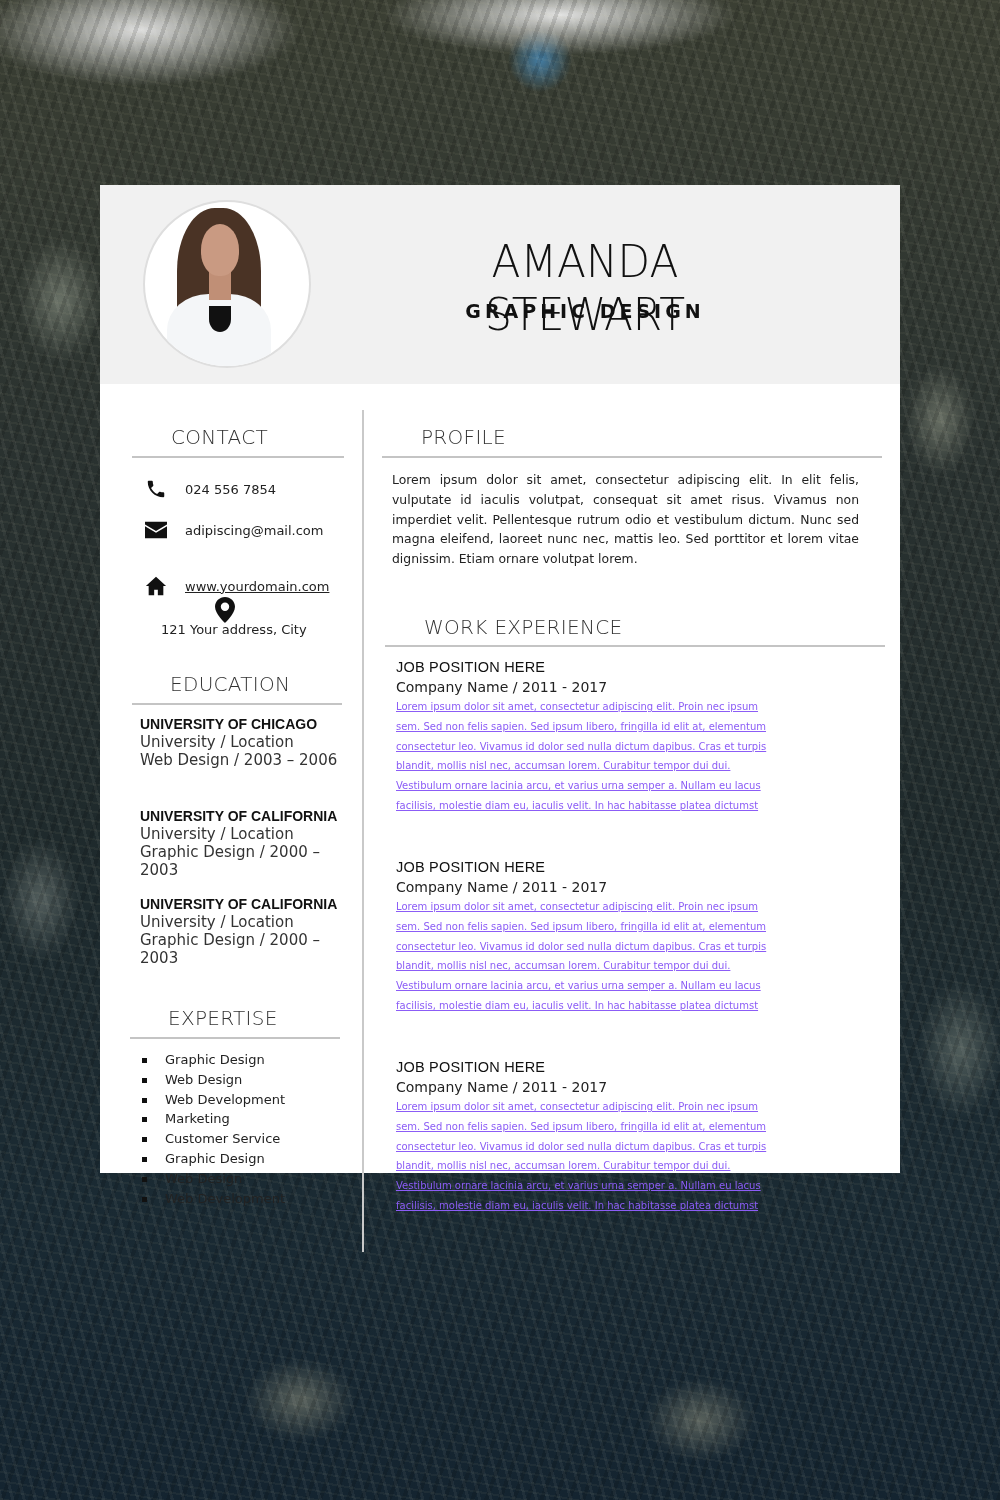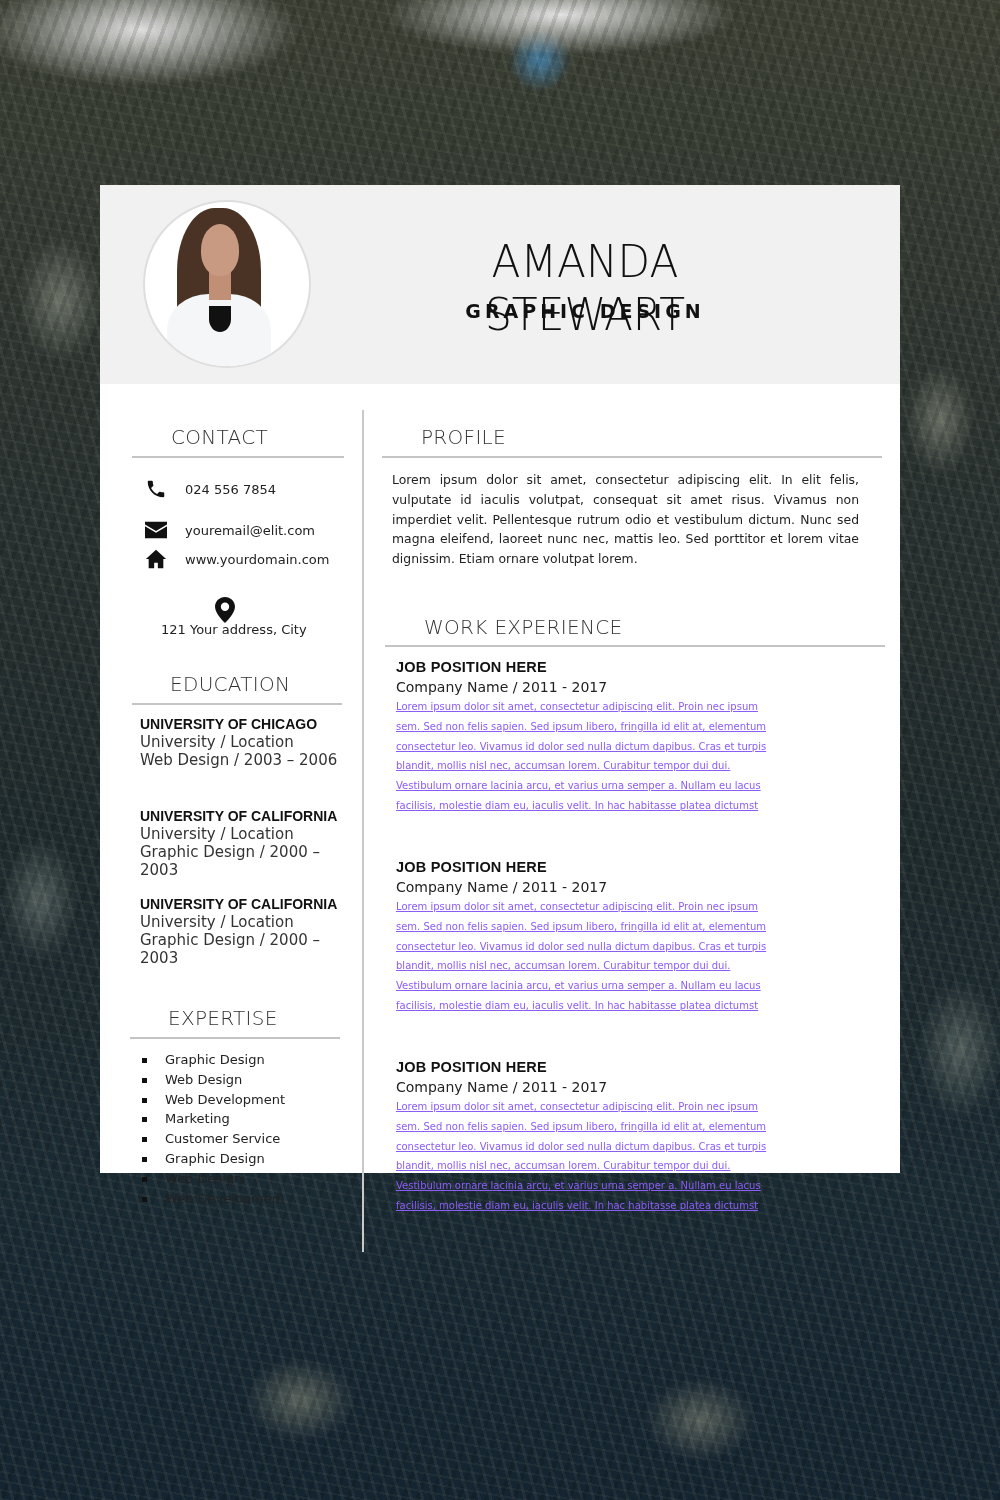--- a/index.html
+++ b/index.html
@@ -72,21 +72,21 @@
 
   .skills { position: absolute; left: 40px; top: 865px; list-style: none; }
   .skills li { position: relative; padding-left: 25px; font-size: 13px; color: #222; line-height: 19.8px; }
   .skills li::before { content: ""; position: absolute; left: 2px; top: 8px; width: 5px; height: 5px; background: #111; }
 
   .profile-text {
     position: absolute; left: 292px; top: 285px; width: 467px;
     font-size: 12.4px; line-height: 19.8px; text-align: justify; color: #222;
   }
   .job { position: absolute; left: 296px; width: 470px; }
-  .job .pos { font-family: "Liberation Sans", sans-serif; font-weight: bold; font-size: 14.5px; color: #111; line-height: 19px; letter-spacing: 0.2px; }
+  .job .pos { font-family: "Liberation Sans", sans-serif; font-weight: normal; font-size: 14.5px; color: #111; line-height: 19px; letter-spacing: 0.2px; }
   .job .company { font-size: 14px; color: #222; line-height: 20px; }
   .job .desc { font-size: 10px; color: #8b5cf6; line-height: 19.8px; text-decoration: underline; }
 </style>
 </head>
 <body>
 
 <div class="bg-texture"></div>
 
 <div class="page">
 
@@ -115,23 +115,23 @@
     </span>
     <span class="txt">024 556 7854</span>
   </div>
   <div class="contact-row" style="top:332px;">
     <span class="ico">
       <svg width="22" height="18" viewBox="0 0 24 18">
           <path fill="#111" d="M0 0h24v3L12 10 0 3z"></path>
           <path fill="#111" d="M0 5l12 7 12-7v13H0z"></path>
         </svg>
     </span>
-    <span class="txt">youremail@elit.com</span>
-  </div>
-  <div class="contact-row" style="top:361px;">
+    <span class="txt">adipiscing@mail.com</span>
+  </div>
+  <div class="contact-row" style="top:388px;text-decoration:underline;">
     <span class="ico">
       <svg width="22" height="22" viewBox="0 0 24 24">
           <path fill="#111" d="M12 2L1 12h3v10h6v-6h4v6h6V12h3z"></path>
         </svg>
     </span>
     <span class="txt">www.yourdomain.com</span>
   </div>
   <div class="contact-row" style="top:413px;flex-direction:column;">
     <span class="ico">
       <svg width="20" height="26" viewBox="0 0 20 26">

